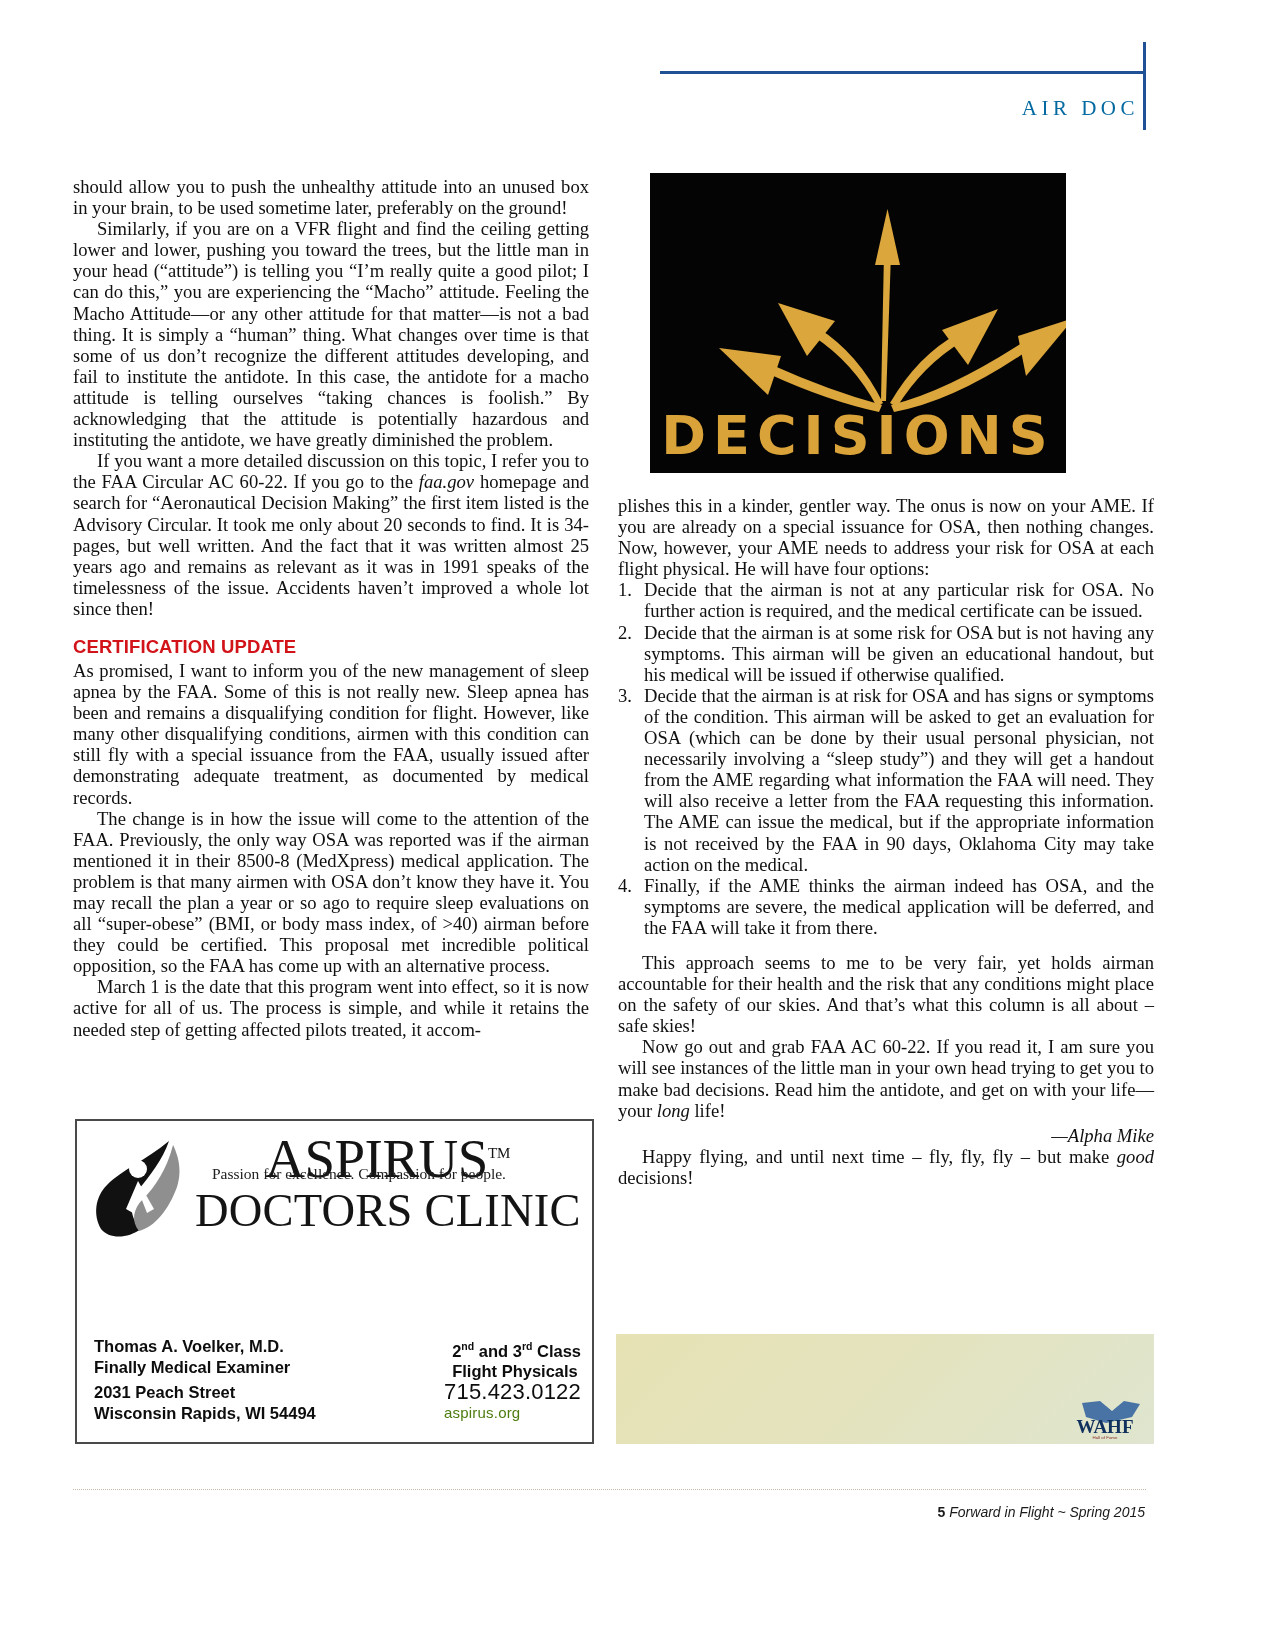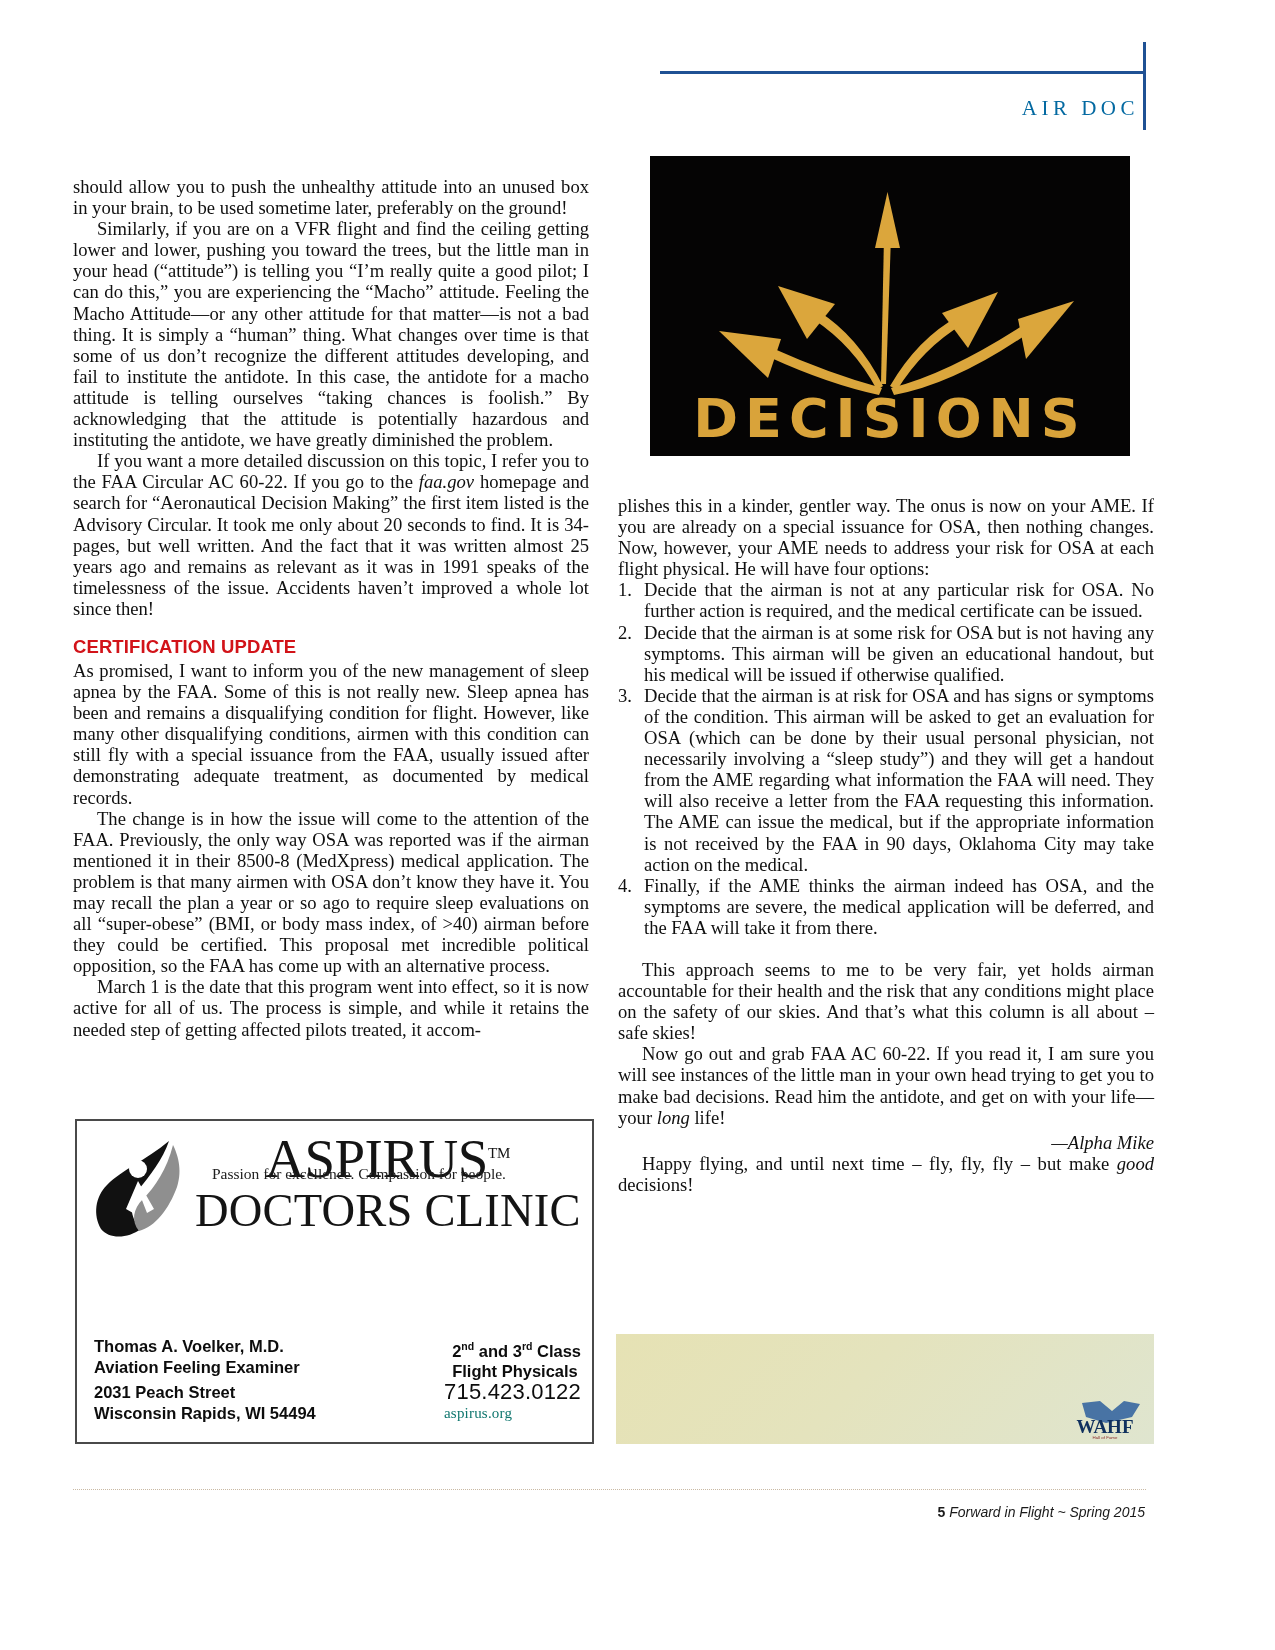--- a/index.html
+++ b/index.html
@@ -59,22 +59,22 @@
     font-size:18.5px;
     color:#d21319;
     letter-spacing:0.1px;
     margin-top:17px;
     margin-bottom:2px;
   }
 
   
   .decisions-img {
     position:absolute;
-    left:650px; top:156px;
-    width:480px; height:300px;
+    left:650px; top:173px;
+    width:416px; height:300px;
     background:#050404;
     overflow:hidden;
   }
   .decisions-img .word {
     position:absolute;
     left:0; right:0; bottom:10px;
     text-align:center;
     font-family:"DejaVu Sans", sans-serif;
     font-weight:bold;
     font-size:54px;
@@ -154,24 +154,24 @@
   .ad-contact .rgt { position:absolute; right:0; top:0; text-align:left; }
   .ad-contact sup { font-size:10.5px; vertical-align:super; }
   .ad-phone {
     font-family:"Liberation Sans", sans-serif;
     font-weight:normal;
     font-size:22px;
     color:#0d0d0d;
     letter-spacing:0.2px;
   }
   .ad-url {
-    font-family:Liberation Serif, serif;
+    font-family:Liberation Sans, sans-serif;
     font-weight:normal;
     font-size:15px;
-    color:#0f766e;
+    color:#4d7c0f;
     letter-spacing:0.2px;
   }
 
   
   .bio-box {
     position:absolute;
     left:616px; top:1334px;
     width:538px; height:110px;
     background:linear-gradient(135deg,#e6e2b4 0%,#e4e3bd 45%,#dfe5cf 100%);
     padding:10px 12px 8px 12px;
@@ -254,21 +254,21 @@
 
   <p class="body">plishes this in a kinder, gentler way. The onus is now on your AME. If you are already on a special issuance for OSA, then nothing changes. Now, however, your AME needs to address your risk for OSA at each flight physical. He will have four options:</p>
 
   <ol class="opts">
     <li><span class="num">1.</span><span>Decide that the airman is not at any particular risk for OSA. No further action is required, and the medical certificate can be issued.</span></li>
     <li><span class="num">2.</span><span>Decide that the airman is at some risk for OSA but is not having any symptoms. This airman will be given an educational handout, but his medical will be issued if otherwise qualified.</span></li>
     <li><span class="num">3.</span><span>Decide that the airman is at risk for OSA and has signs or symptoms of the condition. This airman will be asked to get an evaluation for OSA (which can be done by their usual personal physician, not necessarily involving a “sleep study”) and they will get a handout from the AME regarding what information the FAA will need. They will also receive a letter from the FAA requesting this information. The AME can issue the medical, but if the appropriate information is not received by the FAA in 90 days, Oklahoma City may take action on the medical.</span></li>
     <li><span class="num">4.</span><span>Finally, if the AME thinks the airman indeed has OSA, and the symptoms are severe, the medical application will be deferred, and the FAA will take it from there.</span></li>
   </ol>
 
-  <p class="body ind" style="margin-top:21px;">This approach seems to me to be very fair, yet holds airman accountable for their health and the risk that any conditions might place on the safety of our skies. And that’s what this column is all about – safe skies!</p>
+  <p class="body ind" style="margin-top:14px;">This approach seems to me to be very fair, yet holds airman accountable for their health and the risk that any conditions might place on the safety of our skies. And that’s what this column is all about – safe skies!</p>
 
   <p class="body ind"><span>Now go out and grab FAA AC 60-22. If you read it, I am sure you will see instances of the little man in your own head trying to get you to make bad decisions. Read him the antidote, and get on with your life—your </span><i>long</i><span> life!</span></p>
 
   <p class="body" style="text-align:right;font-style:italic;margin-top:4px;">—Alpha Mike</p>
 
   <p class="body ind"><span>Happy flying, and until next time – fly, fly, fly – but make </span><i>good</i><span> decisions!</span></p>
 </div>
 
 <div class="ad-box">
   <div class="ad-logo-row">
@@ -283,21 +283,21 @@
       <span class="l2">DOCTORS CLINIC</span>
     </div>
   </div>
 </div>
 <div class="ad-tag">Passion for excellence. Compassion for people.</div>
 
 <div class="ad-contact">
   <div class="rowa">
     <div class="lft">
       <div>Thomas A. Voelker, M.D.</div>
-      <div>Aviation Feeling Examiner</div>
+      <div>Finally Medical Examiner</div>
     </div>
     <div class="rgt">
       <div><span>2</span><sup>nd</sup><span> and 3</span><sup>rd</sup><span> Class</span></div>
       <div>Flight Physicals</div>
     </div>
   </div>
   <div class="rowb">
     <div class="lft">
       <div>2031 Peach Street</div>
       <div>Wisconsin Rapids, WI  54494</div>

